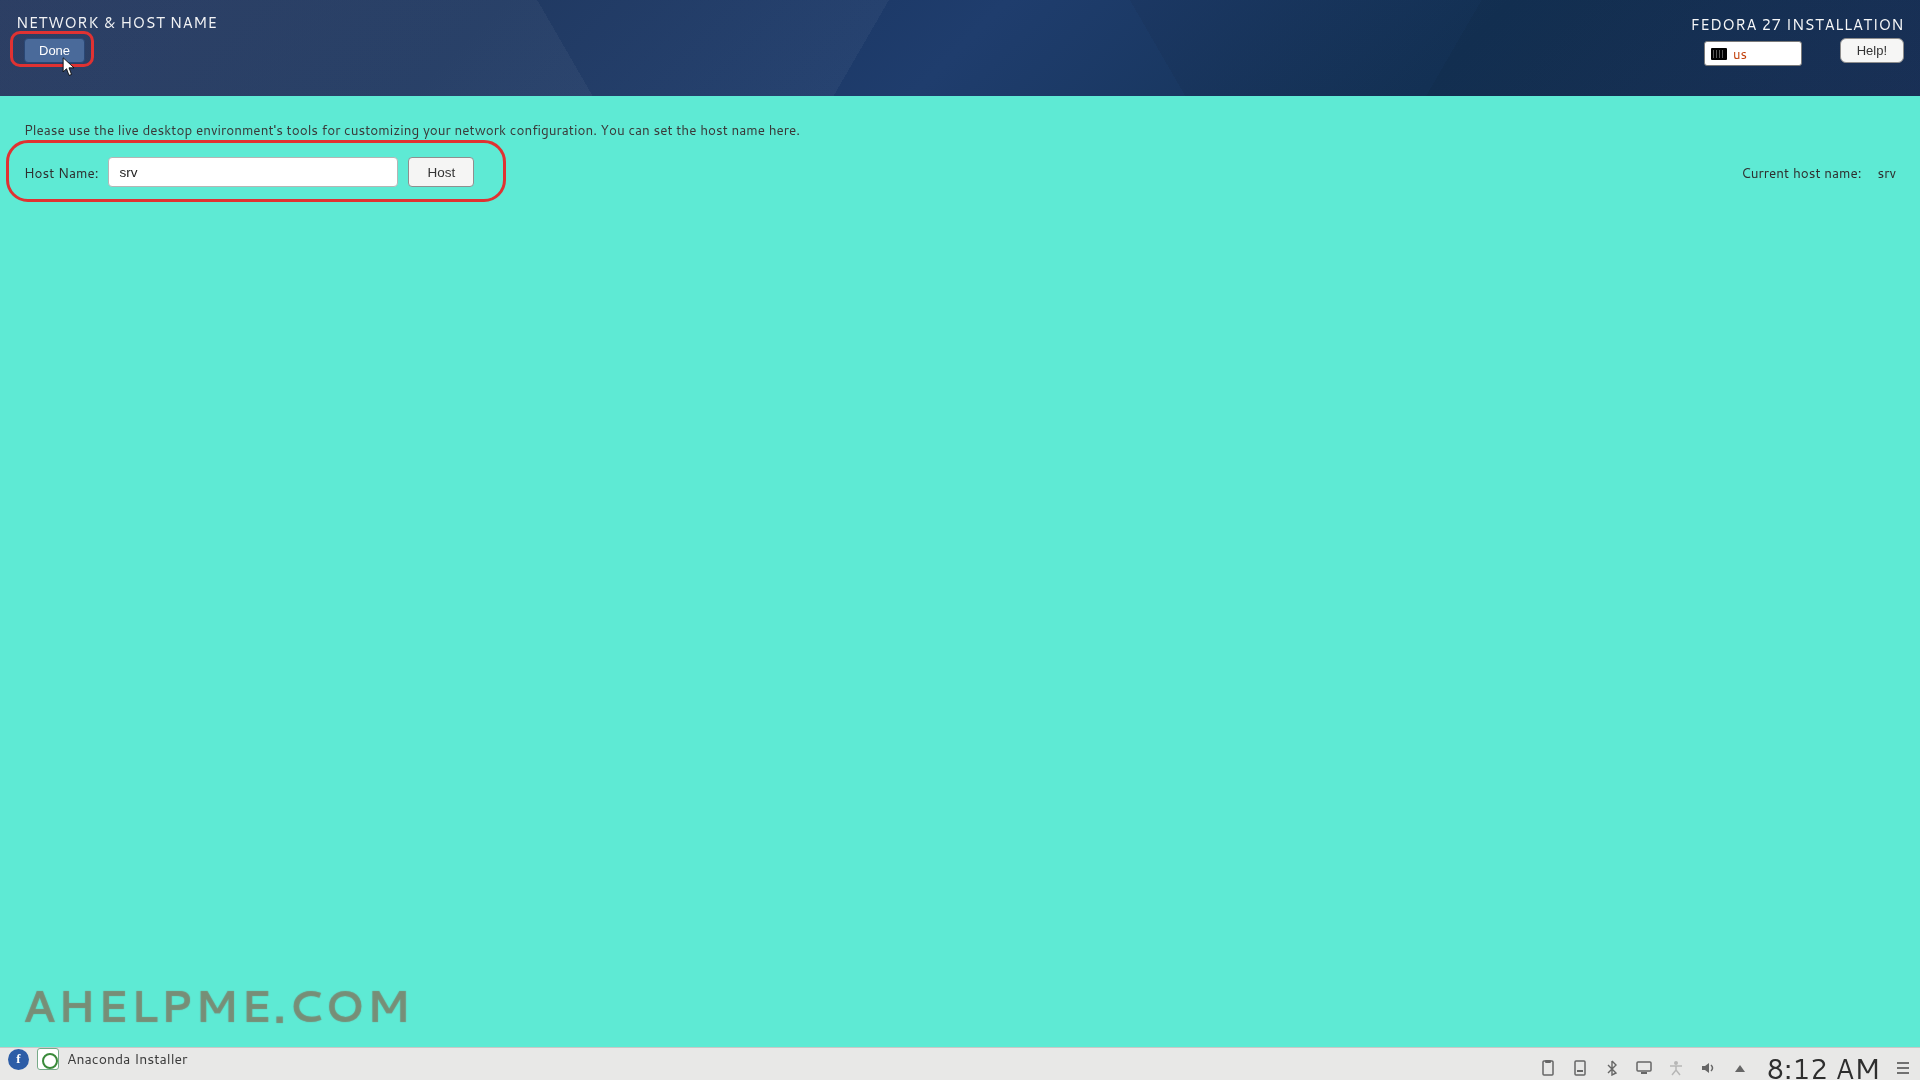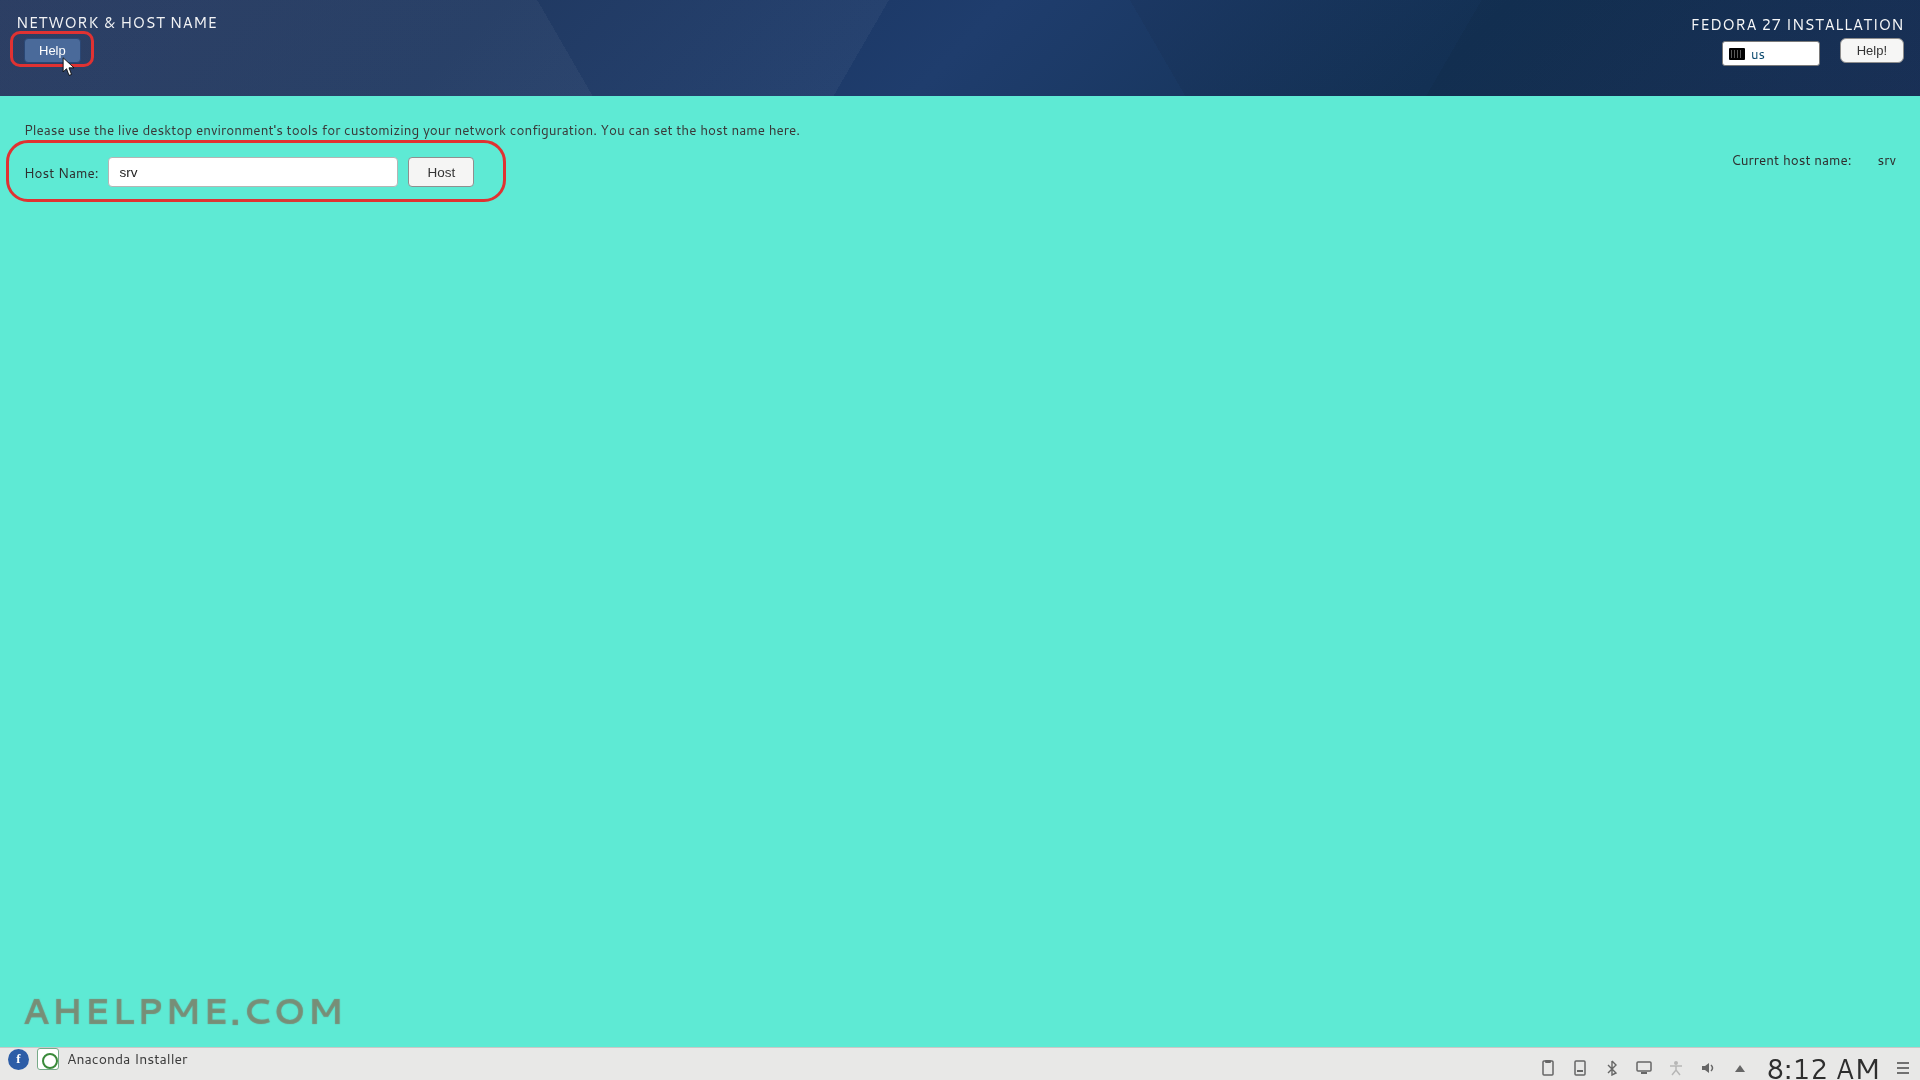--- a/index.html
+++ b/index.html
@@ -44,25 +44,25 @@
   .done-highlight {
     position: absolute;
     left: 10px; top: 31px;
     width: 84px; height: 36px;
     border: 3px solid #e03232;
     border-radius: 10px;
     pointer-events: none;
   }
 
   .kb-box {
-    position: absolute; right: 100px; top: 41px;
+    position: absolute; right: 118px; top: 41px;
     width: 98px; height: 25px;
     background: #fff; border: 1px solid #7a7a7a; border-radius: 3px;
     display: flex; align-items: center; gap: 6px; padding: 0 6px;
-    font-size: 13px; color: #0c4a6e;
+    font-size: 13px; color: #c2410c;
   }
   .kb-icon-sq {
     width: 16px; height: 12px; background: #000; position: relative; border-radius: 1px;
   }
   .kb-icon-sq::after{ content:""; position:absolute; inset:2px; background:
     repeating-linear-gradient(90deg,#fff 0 1px,#000 1px 3px),
     repeating-linear-gradient(0deg,#fff 0 1px,#000 1px 3px);
     opacity:.35;
   }
 
@@ -109,29 +109,29 @@
     position: absolute;
     left: -18px; top: -17px;
     width: 500px; height: 62px;
     border: 3px solid #e03232;
     border-radius: 22px;
     pointer-events: none;
   }
 
   .cur-host {
     position: absolute;
-    right: 24px; top: 54px;
-    display: flex; gap: 26px;
+    right: 24px; top: 67px;
+    display: flex; gap: 16px;
     font-size: 13.5px; color: #2f2f2f;
   }
 
   
   .wm {
     position: absolute; left: 22px; bottom: 44px;
-    font-size: 36px; font-weight: 700; letter-spacing: 2px;
+    font-size: 44px; font-weight: 700; letter-spacing: 2px;
     color: rgba(120,170,120,.45);
     text-shadow: 0 0 1px #777;
   }
 
   
   .taskbar {
     position: absolute; bottom: 0; left: 0; right: 0;
     height: 33px;
     background: #e8e8e7;
     border-top: 1px solid #c8c8c7;
@@ -172,21 +172,21 @@
   }
   .cursor svg{width:100%;height:100%;}
 </style>
 </head>
 <body>
 
 <div class="hdr">
   <div class="hdr-title">NETWORK &amp; HOST NAME</div>
   <div class="hdr-right-title">FEDORA 27 INSTALLATION</div>
 
-  <button class="done-btn">Help</button>
+  <button class="done-btn">Done</button>
   <div class="done-highlight"></div>
 
   <div class="cursor">
     <svg viewBox="0 0 16 24">
         <path d="M1 1 L1 18 L5 14 L8 22 L11 21 L8 13 L14 13 Z" fill="#fff" stroke="#000" stroke-width="1"></path>
       </svg>
   </div>
 
   <div class="kb-box">
     <span class="kb-icon-sq"></span>

